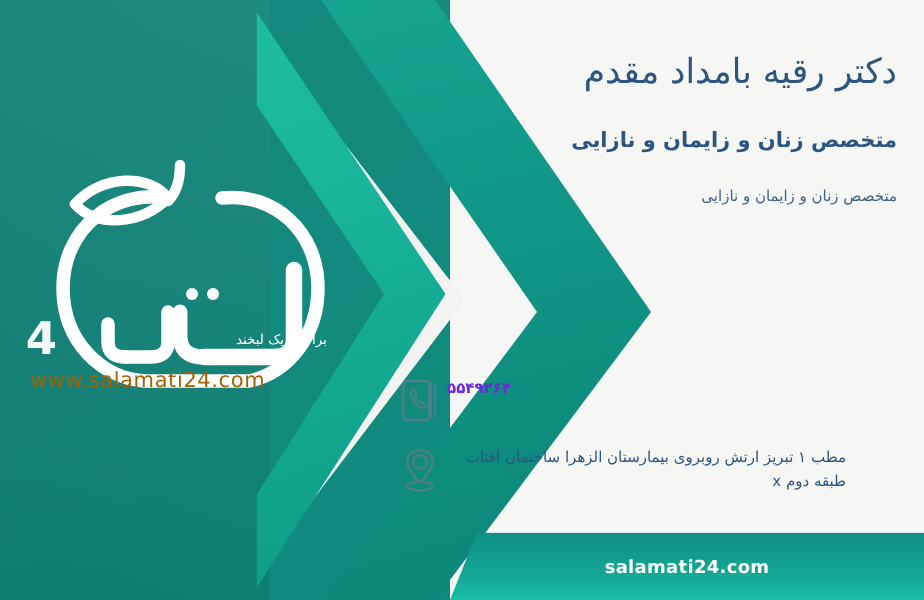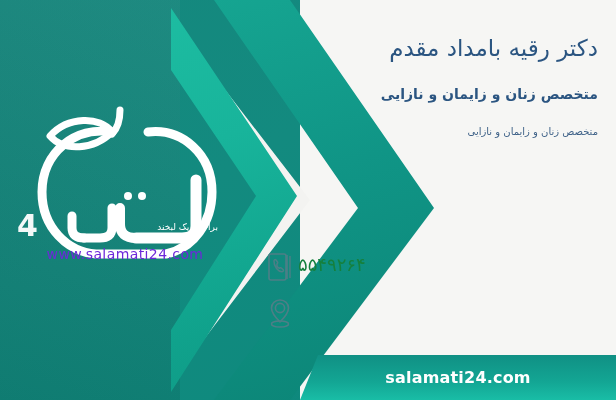--- a/index.html
+++ b/index.html
@@ -59,40 +59,39 @@
     bottom:0;
     width:316px;
     height:45px;
     background:linear-gradient(180deg,#109084 0%,#13a694 60%,#19bda6 100%);
     -webkit-clip-path:polygon(18px 0, 316px 0, 316px 45px, 0 45px);
     clip-path:polygon(18px 0, 316px 0, 316px 45px, 0 45px);
     display:flex;align-items:center;justify-content:center;
   }
   .bottom-bar-text{
     color:#ffffff;
-    font-size:16px;
+    font-size:12px;
     font-weight:bold;
     letter-spacing:.2px;
     direction:ltr;
     text-align:center;
   }
 
   
   .logo{
     position:absolute;
     left:16px; top:96px;
     width:210px; height:180px;
   }
   .logo svg{display:block;}
   .logo-url{
     position:absolute;
     left:4px; top:150px;
     width:210px;
-    text-align:center;
-    color:#6d28d9;
+    color:#a16207;
     font-size:14px;
     direction:ltr;
     letter-spacing:.4px;
     font-family:"DejaVu Sans","Liberation Sans",sans-serif;
   }
   .logo-tagline{
     position:absolute;
     right:8px; top:126px;
     color:#ffffff;
     font-size:9px;
@@ -152,23 +151,23 @@
   .c-text{
     color:#2b5581;
     font-size:10px;
     line-height:1.55;
     text-align:right;
     padding-top:4px;
     padding-left:4px;
     max-width:262px;
   }
   .c-phone{
-    color:#15803d;
-    font-size:18px;
-    font-weight:normal;
+    color:#6d28d9;
+    font-size:10px;
+    font-weight:bold;
     padding-top:6px;
     letter-spacing:.5px;
   }
 </style>
 </head>
 <body>
 
 <div id="card">
 
   <div class="layer teal-back"></div>
@@ -213,20 +212,21 @@
         <svg width="26" height="30" viewBox="0 0 26 30" xmlns="http://www.w3.org/2000/svg">
           <rect x="2" y="2" width="17" height="26" rx="2" fill="none" stroke="#4d7f87" stroke-width="1.6"></rect>
           <line x1="20" y1="3" x2="20" y2="27" stroke="#4d7f87" stroke-width="1.6"></line>
           <line x1="23" y1="4" x2="23" y2="26" stroke="#4d7f87" stroke-width="1.4"></line>
           <path d="M7 9 C7 8 8 7 9 8 L10.5 10 C11 10.7 10.6 11.4 10 11.8 C9.6 13.6 11 15.6 12.6 16.3 C13.1 15.8 13.9 15.5 14.4 16 L16.2 17.7 C17 18.5 16.2 19.6 15.2 19.7 C11.4 20 6.6 14.2 7 9 Z" fill="none" stroke="#4d7f87" stroke-width="1.5" stroke-linejoin="round"></path>
         </svg>
       </div>
     </div>
 
     <div class="c-row">
+      <div class="c-text">مطب ۱ تبریز ارتش روبروی بیمارستان الزهرا ساختمان افتاب طبقه دوم x</div>
       <div class="c-icon">
         <svg width="28" height="32" viewBox="0 0 28 32" xmlns="http://www.w3.org/2000/svg">
           <path d="M14 3 C9 3 5.5 6.6 5.5 11 C5.5 16.5 14 25 14 25 C14 25 22.5 16.5 22.5 11 C22.5 6.6 19 3 14 3 Z" fill="none" stroke="#4d7f87" stroke-width="1.6" stroke-linejoin="round"></path>
           <circle cx="14" cy="11" r="4.6" fill="none" stroke="#4d7f87" stroke-width="1.6"></circle>
           <ellipse cx="14" cy="27" rx="8.5" ry="3" fill="none" stroke="#4d7f87" stroke-width="1.5"></ellipse>
         </svg>
       </div>
     </div>
 
   </div>

